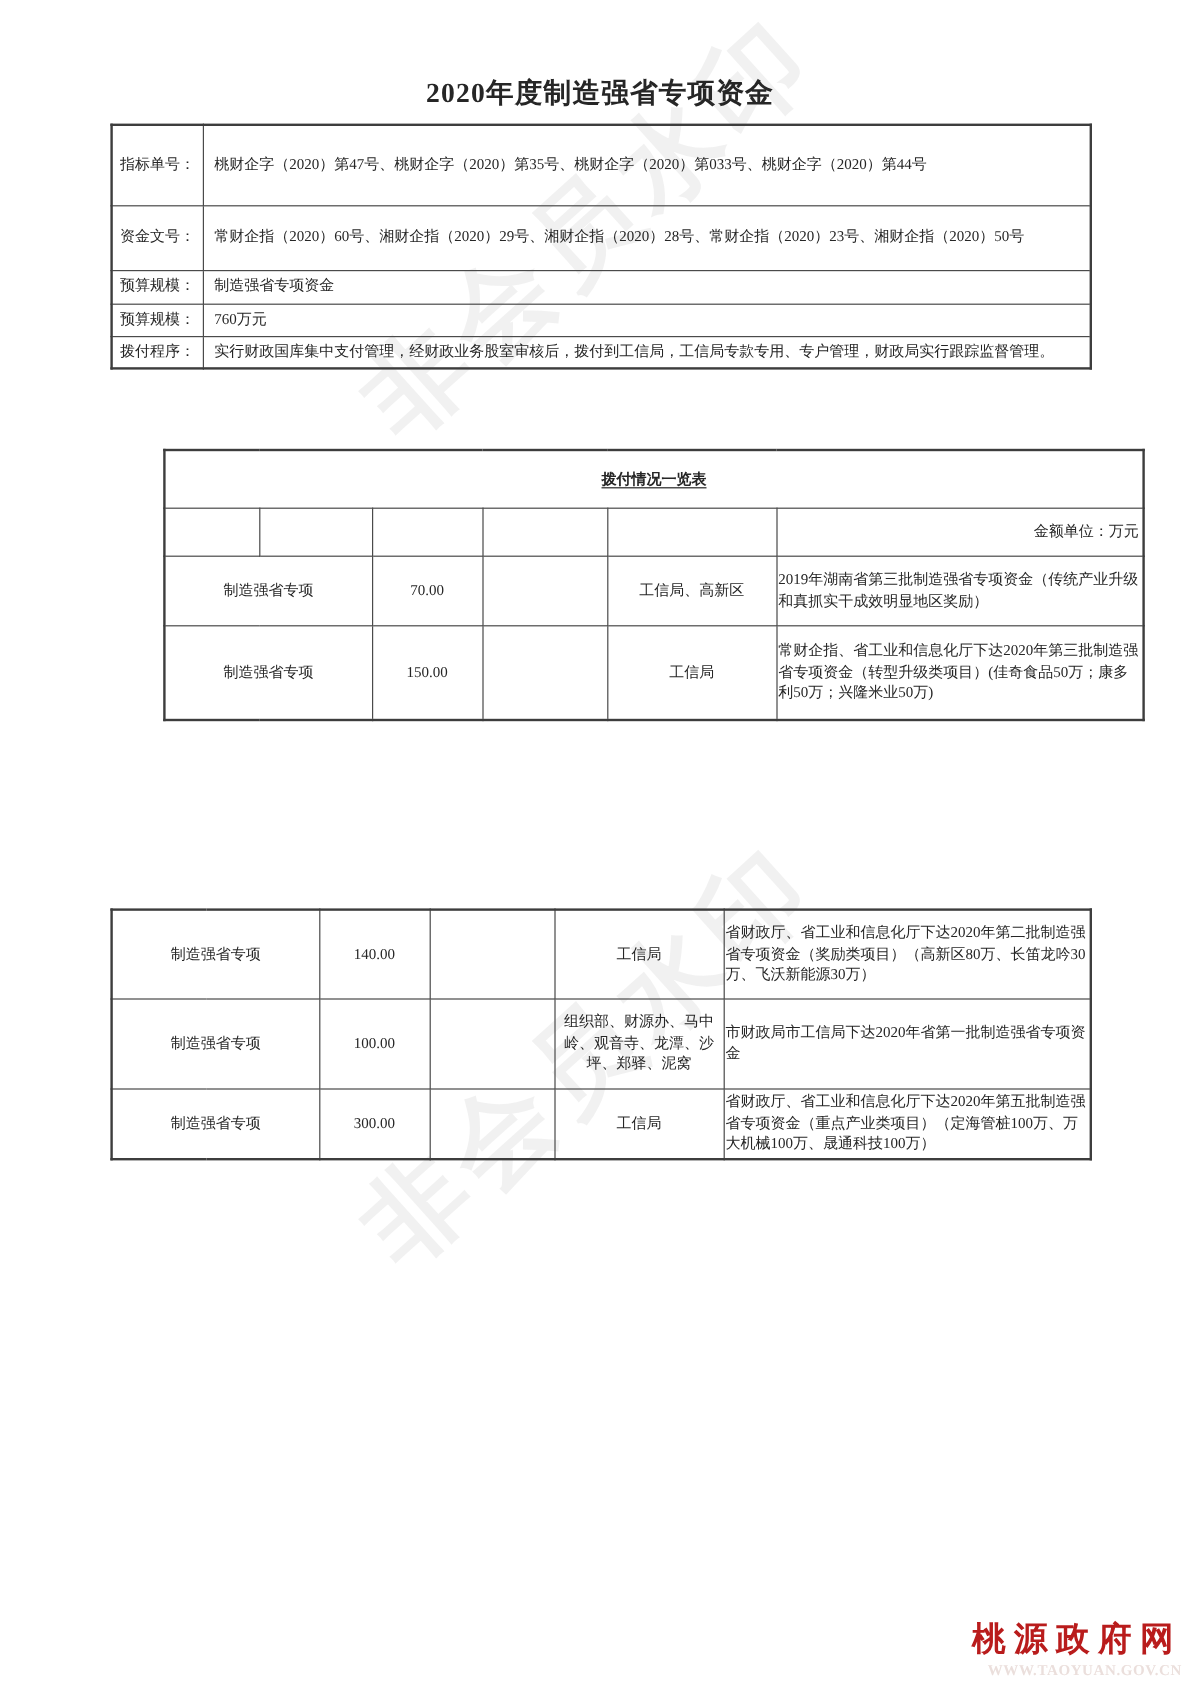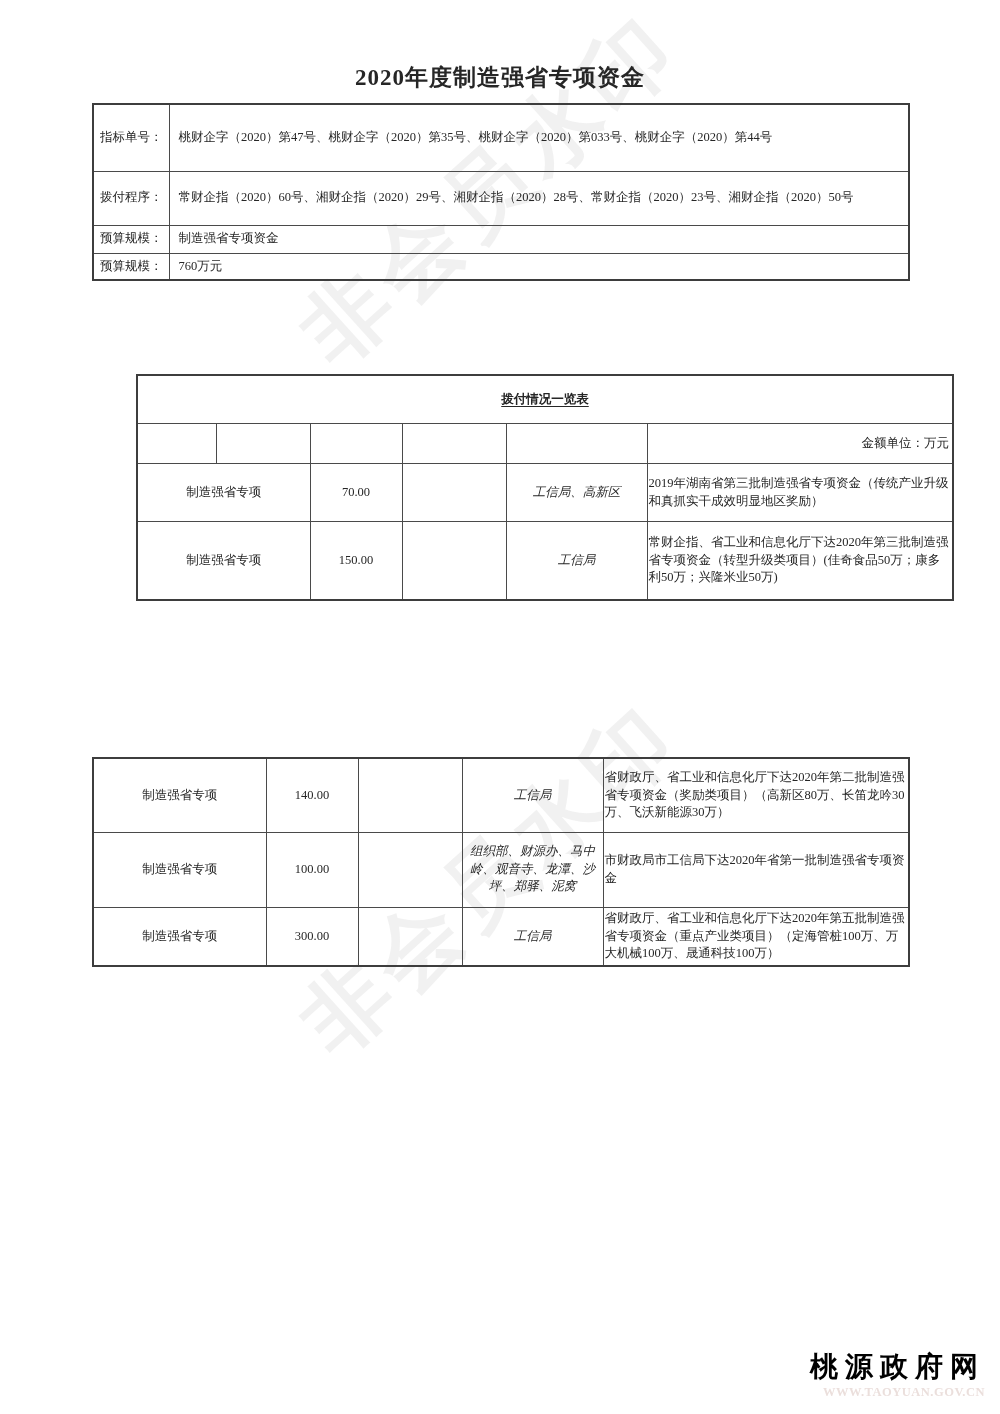--- a/index.html
+++ b/index.html
@@ -34,36 +34,36 @@
   #payment-table-2 { top:757px; }
   .section-title-cell {
     text-align:center; font-size:17px; font-weight:bold;
     text-decoration:underline; text-underline-offset:3px;
   }
   .unit-cell { text-align:right; font-size:12px; padding:0 3px; }
   .thin td { padding:11px 3px; }
   .hdr td { text-align:center; font-size:13px; }
   .c-center { text-align:center; }
   .amount { text-align:center; font-size:13px; }
-  .budget { text-align:center; font-size:11.5px; line-height:1.5; padding:2px 4px;font-style:italic; }
+  .budget { text-align:center; font-size:11.5px; line-height:1.5; padding:2px 4px; }
   .remark { text-align:left; font-size:12px; line-height:1.5; padding:4px 8px; }
   
   .watermark {
     position:absolute; width:520px; height:100px; line-height:100px;
     text-align:center; font-size:86px; font-weight:bold; letter-spacing:8px;
     color:rgba(90,90,90,0.085); white-space:nowrap;
     transform:rotate(-42deg); pointer-events:none;
   }
   #watermark-1 { left:230px; top:140px; }
   #watermark-2 { left:230px; top:830px; }
   
   .site-footer { position:absolute; right:15px; bottom:14px; text-align:right; }
   .site-name {
     font-size:28px; font-weight:bold; letter-spacing:7px;
-    color:#000000; line-height:1.1;
+    color:#b91c1c; line-height:1.1;
   }
   .site-url {
     font-size:12.5px; font-weight:bold; letter-spacing:0.5px;
     color:#ebdfdc; margin-top:2px;
   }
 </style>
 </head>
 <body>
 
 <div class="watermark" id="watermark-1">非会员水印</div>
@@ -75,30 +75,34 @@
   <colgroup>
       <col style="width:76px">
       <col style="width:740px">
     </colgroup>
   <tbody>
       <tr style="height:67px">
     <td class="lbl">指标单号：</td>
     <td class="val">桃财企字（2020）第47号、桃财企字（2020）第35号、桃财企字（2020）第033号、桃财企字（2020）第44号</td>
   </tr>
   <tr style="height:54px">
-    <td class="lbl">拨付程序：</td>
+    <td class="lbl">资金文号：</td>
     <td class="val">常财企指（2020）60号、湘财企指（2020）29号、湘财企指（2020）28号、常财企指（2020）23号、湘财企指（2020）50号</td>
   </tr>
   <tr style="height:28px">
     <td class="lbl">预算规模：</td>
     <td class="val">制造强省专项资金</td>
   </tr>
   <tr style="height:27px">
     <td class="lbl">预算规模：</td>
     <td class="val">760万元</td>
+  </tr>
+  <tr style="height:27px">
+    <td class="lbl">拨付程序：</td>
+    <td class="val">实行财政国库集中支付管理，经财政业务股室审核后，拨付到工信局，工信局专款专用、专户管理，财政局实行跟踪监督管理。</td>
   </tr>
 </tbody>
   </table>
 
 <table class="tbl" id="payment-table">
   <colgroup>
     <col style="width:79px">
       <col style="width:94px">
       <col style="width:92px">
     <col style="width:104px">

